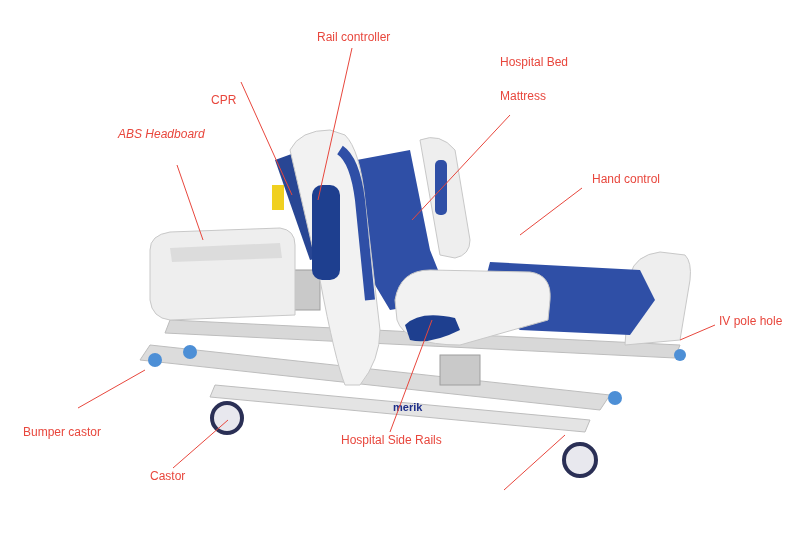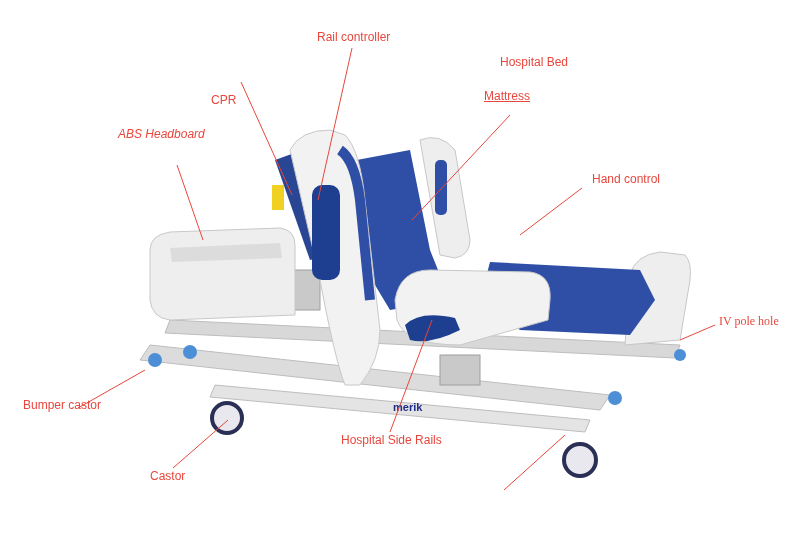--- a/index.html
+++ b/index.html
@@ -75,20 +75,20 @@
       <line x1="78" y1="408" x2="145" y2="370"></line>
       <line x1="390" y1="432" x2="432" y2="320"></line>
       <line x1="173" y1="468" x2="228" y2="420"></line>
       <line x1="504" y1="490" x2="565" y2="435"></line>
     </g>
   </svg>
 
   <div class="label" style="left:317px;top:29px;">Rail controller</div>
   <div class="label" style="left:211px;top:64px;margin-top:28px;">CPR</div>
   <div class="label" style="left:500px;top:54px;">Hospital Bed</div>
-  <div class="label" style="left:484px;top:88px;text-decoration:underline;">Mattress</div>
+  <div class="label" style="left:500px;top:88px;">Mattress</div>
   <div class="label" style="left:118px;top:126px;font-style:italic;">ABS Headboard</div>
   <div class="label" style="left:592px;top:171px;">Hand control</div>
-  <div class="label" style="left:719px;top:313px;font-family:Liberation Serif, serif;">IV pole hole</div>
-  <div class="label" style="left:23px;top:397px;">Bumper castor</div>
+  <div class="label" style="left:719px;top:313px;">IV pole hole</div>
+  <div class="label" style="left:23px;top:424px;">Bumper castor</div>
   <div class="label" style="left:341px;top:432px;">Hospital Side Rails</div>
   <div class="label" style="left:150px;top:468px;">Castor</div>
 </div>
 
 </body></html>

